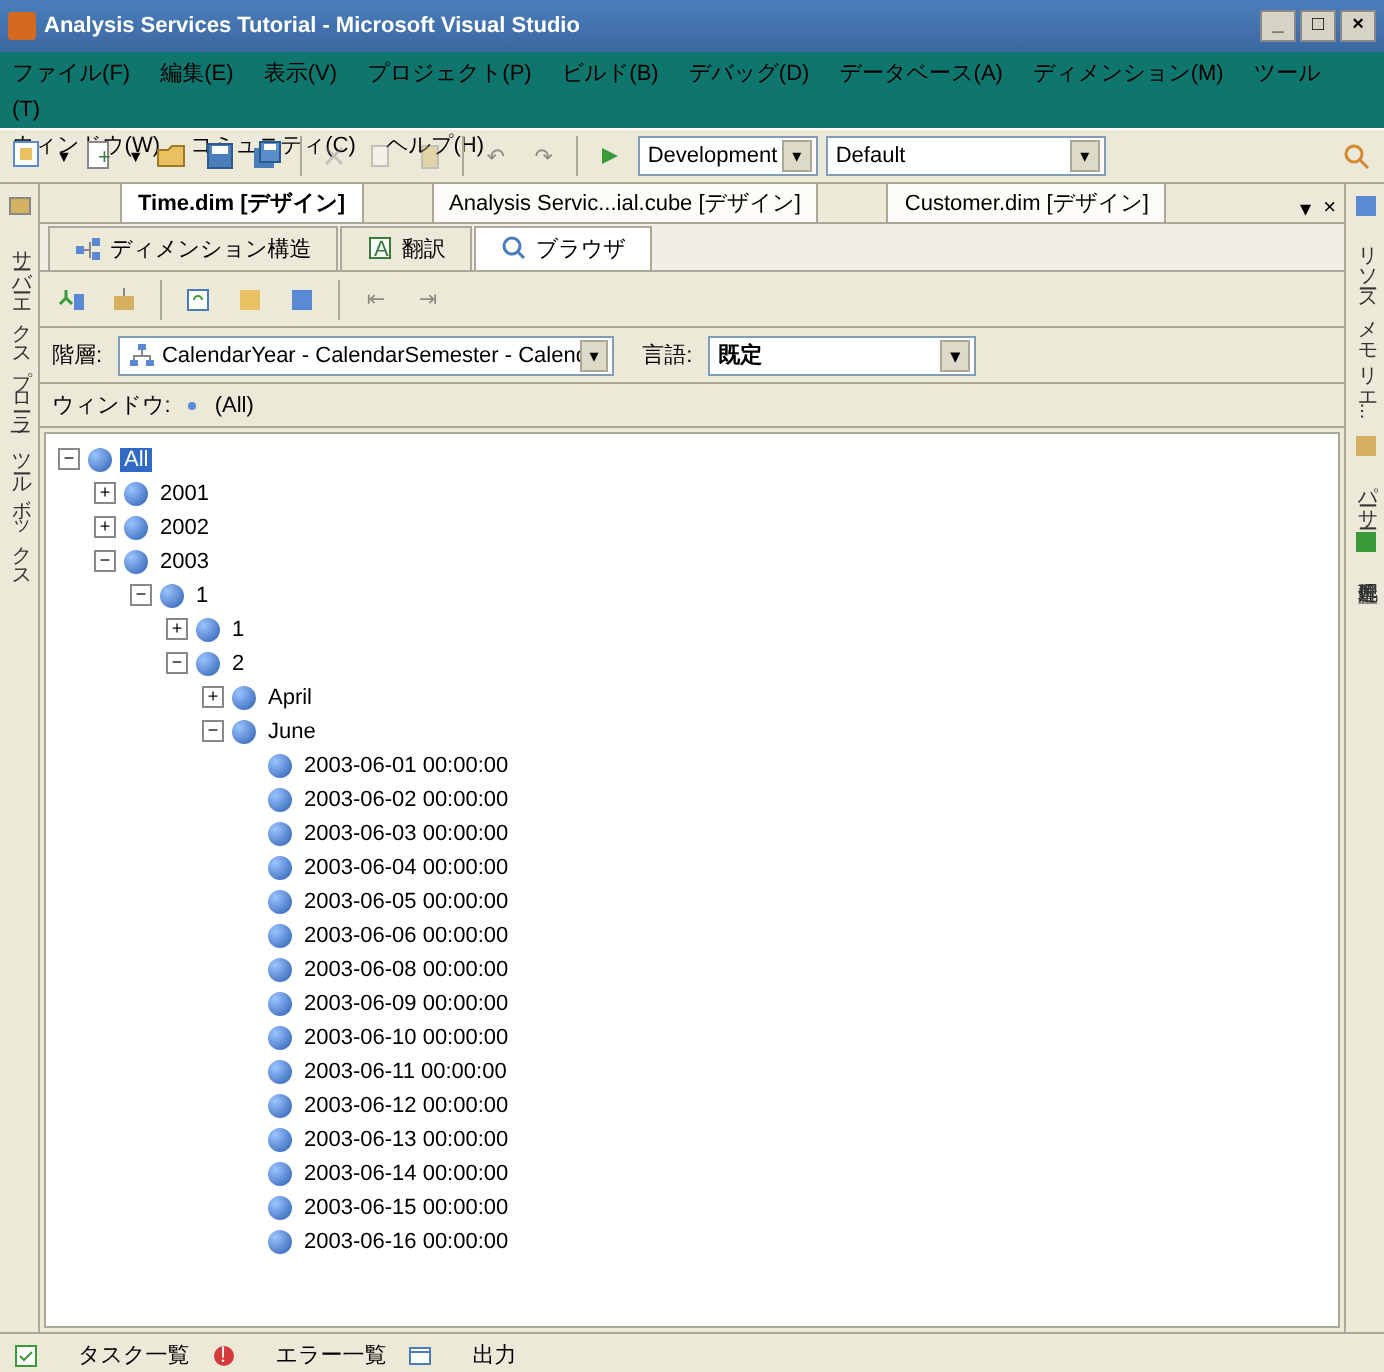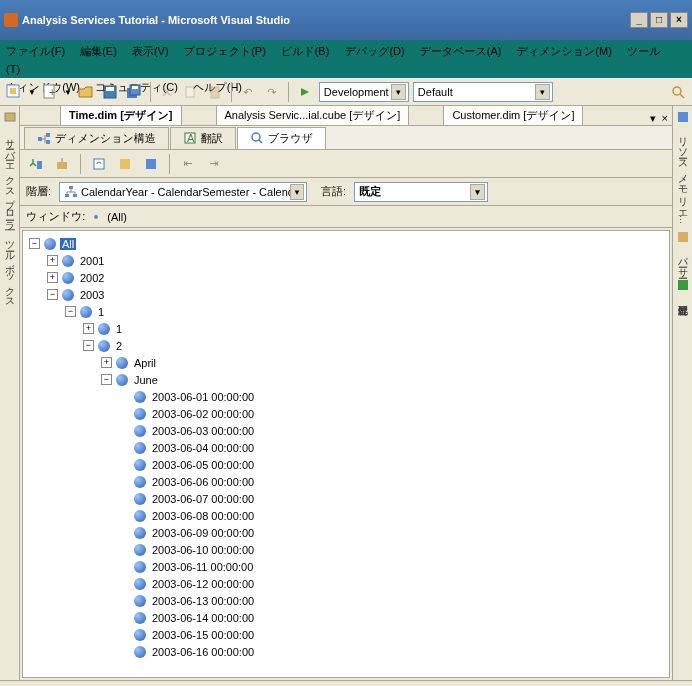--- a/index.html
+++ b/index.html
@@ -1,17 +1,17 @@
 <!DOCTYPE html>
 <html><head>
 <meta charset="utf-8">
 <style>
 * { box-sizing: border-box; font-family: "MS UI Gothic", "Tahoma", sans-serif; font-size: 11px; }
 body { margin: 0; background: #ece9d8; width: 692px; height: 686px; overflow: hidden; }
-.titlebar { height: 40px; background: linear-gradient(#4a7ebb, #3c68a0); color: #fff; display: flex; align-items: center; padding: 0 4px; font-weight: bold; }
+.titlebar { height: 26px; background: linear-gradient(#4a7ebb, #3c68a0); color: #fff; display: flex; align-items: center; padding: 0 4px; font-weight: bold; }
 .titlebar .icon { width: 14px; height: 14px; background: #d46a1f; border-radius: 2px; margin-right: 4px; }
 .win-btns { margin-left: auto; display: flex; gap: 2px; }
 .win-btn { width: 18px; height: 16px; background: #d6d2c4; border: 1px solid #888; text-align: center; line-height: 13px; font-size: 10px; color: #000; }
 .menubar { height: 38px; background: #0f766e; padding: 2px 6px; line-height: 18px; }
 .menubar span { margin-right: 12px; cursor: default; }
 .toolbar { height: 28px; background: #ece9d8; border-top: 1px solid #fff; border-bottom: 1px solid #aca899; display: flex; align-items: center; padding: 0 4px; gap: 4px; }
 .tool-icon { width: 20px; height: 20px; display: inline-flex; align-items: center; justify-content: center; }
 .sep { width: 1px; height: 20px; background: #aca899; margin: 0 2px; }
 .main-area { display: flex; height: 574px; }
 .side-tab { width: 20px; background: #ece9d8; border-right: 1px solid #aca899; display: flex; flex-direction: column; align-items: center; padding-top: 4px; gap: 8px; }
@@ -351,26 +351,20 @@
             <div class="tree-row">
               <span class="indent" style="width:94px"></span>
               <span class="exp blank"></span>
               <span class="node-icon"></span>
               <span class="node-label">2003-06-06 00:00:00</span>
             </div>
             <div class="tree-row">
               <span class="indent" style="width:94px"></span>
               <span class="exp blank"></span>
               <span class="node-icon"></span>
-              <span class="node-label">2003-06-07 00:00:00</span>
-            </div>
-            <div class="tree-row">
-              <span class="indent" style="width:94px"></span>
-              <span class="exp blank"></span>
-              <span class="node-icon"></span>
               <span class="node-label">2003-06-08 00:00:00</span>
             </div>
             <div class="tree-row">
               <span class="indent" style="width:94px"></span>
               <span class="exp blank"></span>
               <span class="node-icon"></span>
               <span class="node-label">2003-06-09 00:00:00</span>
             </div>
             <div class="tree-row">
               <span class="indent" style="width:94px"></span>

